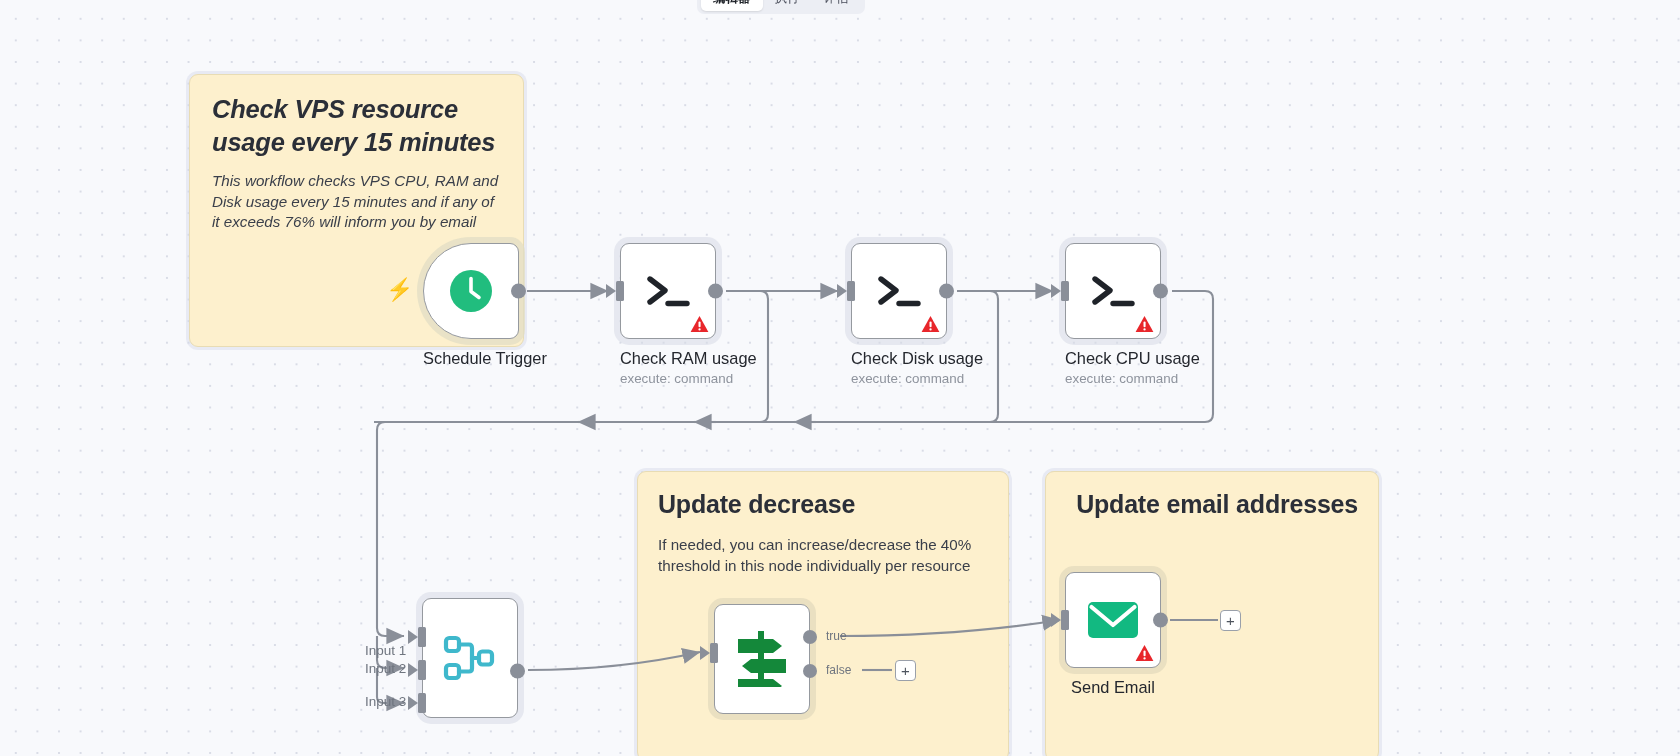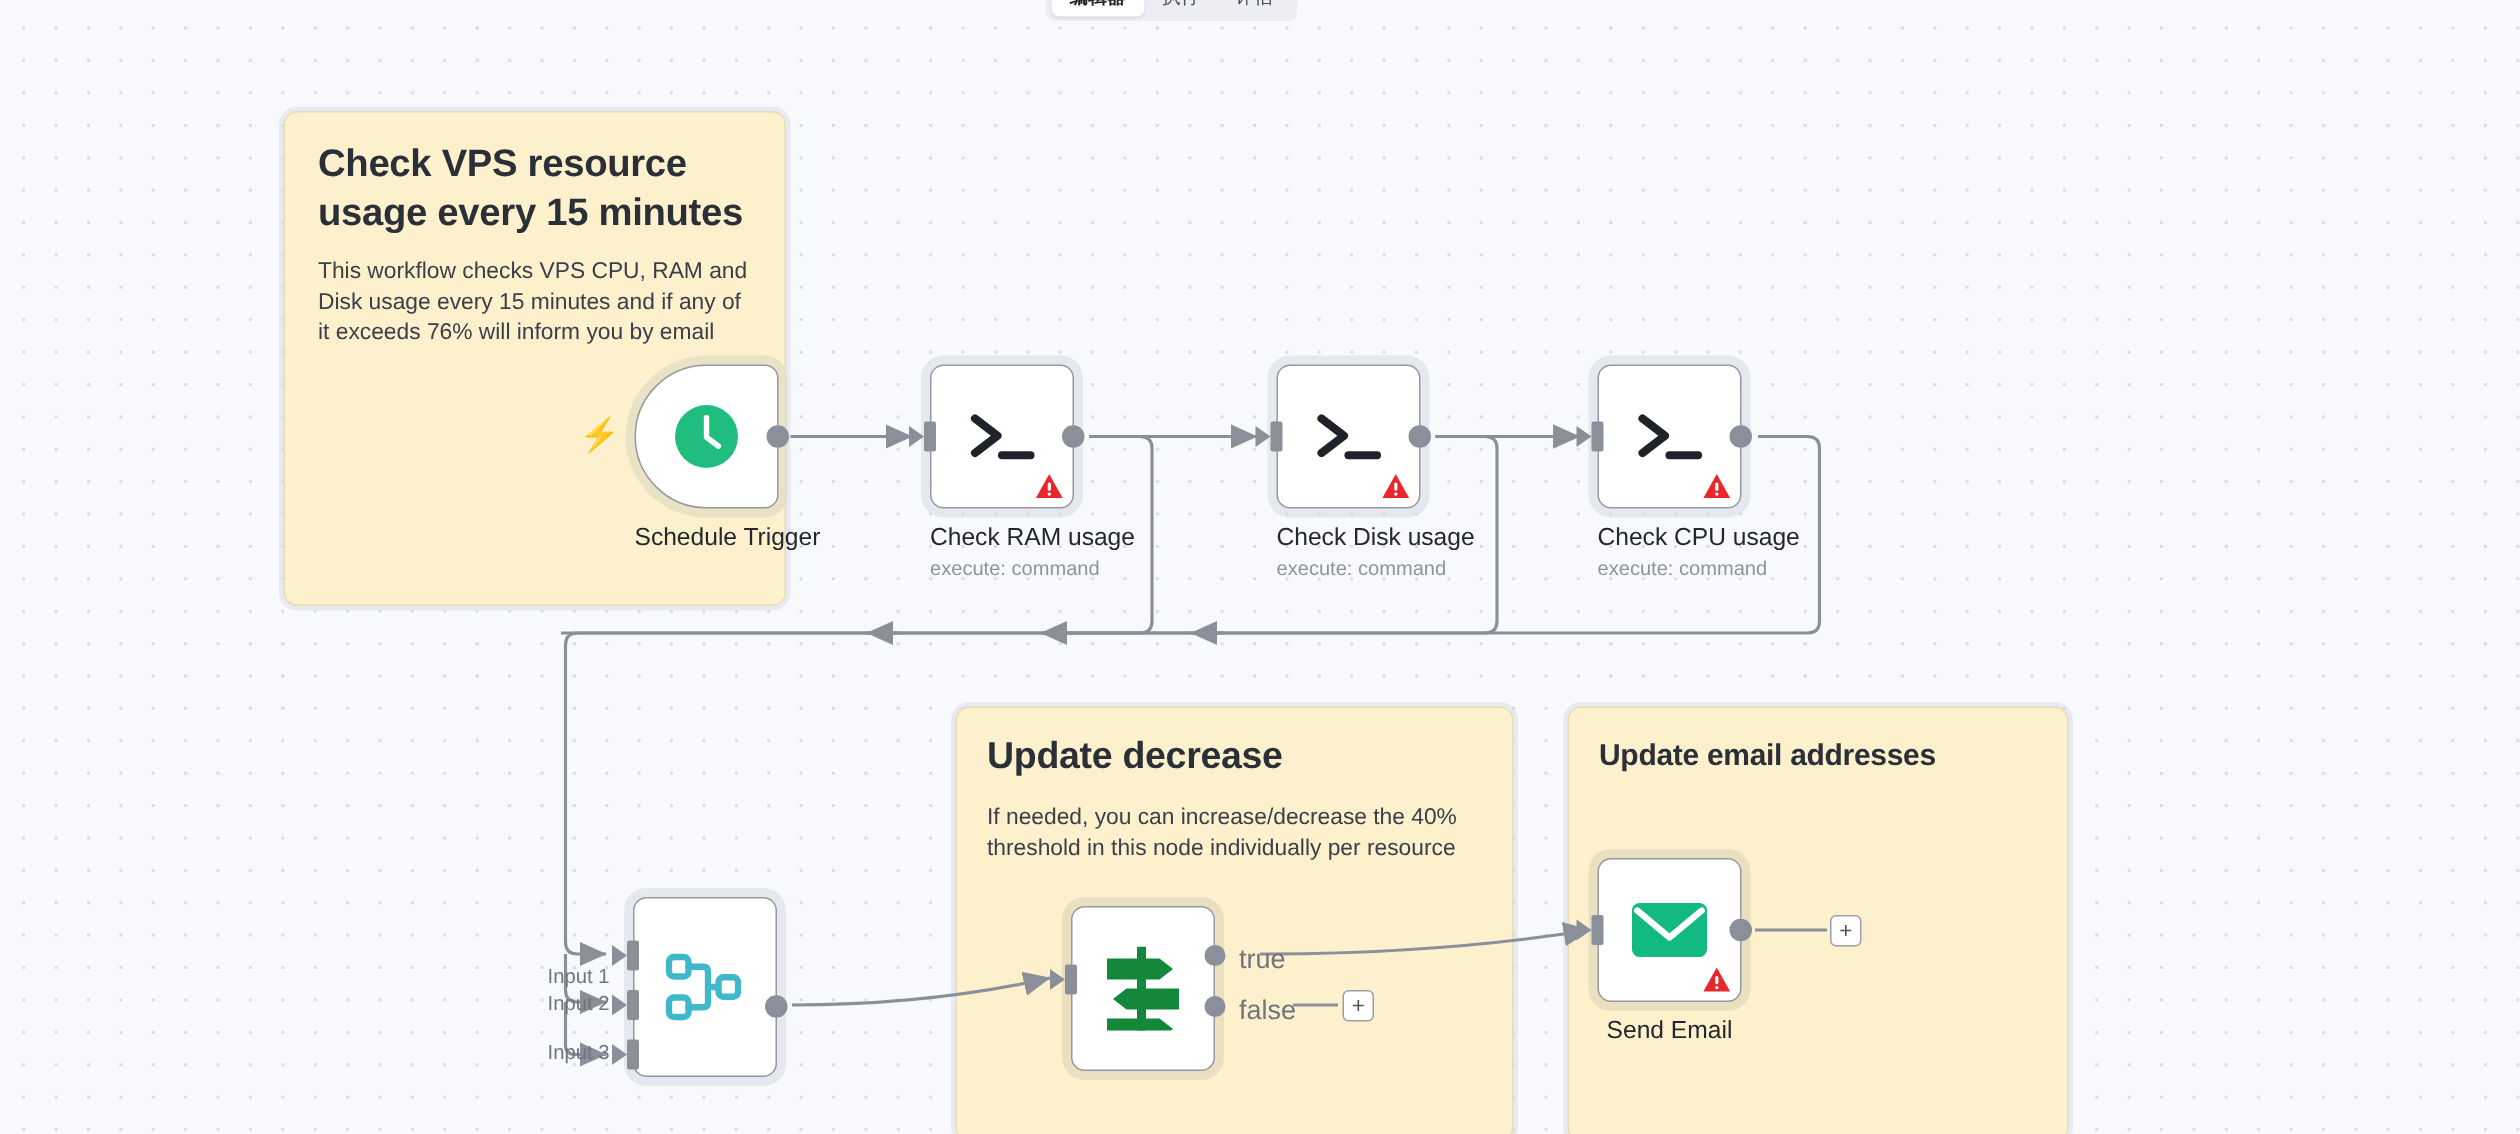--- a/index.html
+++ b/index.html
@@ -63,26 +63,26 @@
     font-weight: 700;
     color: #2b2f38;
     letter-spacing: -0.2px;
   }
   .sticky p {
     font-size: 15.2px;
     line-height: 20.5px;
     color: #3a3f4a;
   }
 
-  #sticky-main   { left: 189px; top: 74px;  width: 335px; height: 330px; padding: 18px 22px 0; }
+  #sticky-main   { left: 189px; top: 74px;  width: 335px; height: 273px; padding: 18px 22px 0; font-style: italic; }
   #sticky-main h2 { margin-bottom: 12px; }
   #sticky-thresh { left: 637px; top: 471px; width: 372px; height: 290px; padding: 16px 20px 0; }
   #sticky-thresh h2 { font-size: 25px; margin-bottom: 14px; }
   #sticky-email  { left: 1045px; top: 471px; width: 334px; height: 290px; padding: 16px 20px 0; }
-  #sticky-email h2 { font-size: 20px; margin-bottom: 14px; }
+  #sticky-email h2 { font-size: 25px; margin-bottom: 14px; text-align: right; }
 
   
   #edges { position: absolute; inset: 0; z-index: 5; pointer-events: none; }
 
   
   .node {
     position: absolute;
     z-index: 10;
   }
   .node-box {
@@ -147,21 +147,21 @@
     left: -10px; top: 50%;
     transform: translateY(-50%);
     border-left: 10px solid #8a8f99;
     border-top: 7px solid transparent;
     border-bottom: 7px solid transparent;
   }
   .port-out.mini { width: 14px; height: 14px; }
 
   .out-label {
     position: absolute;
-    font-size: 18px;
+    font-size: 12px;
     color: #6f757f;
     background: rgba(253,240,205,.0);
     white-space: nowrap;
     z-index: 12;
     text-align: center;
   }
 
   .plus-btn {
     position: absolute;
     width: 21px; height: 21px;

